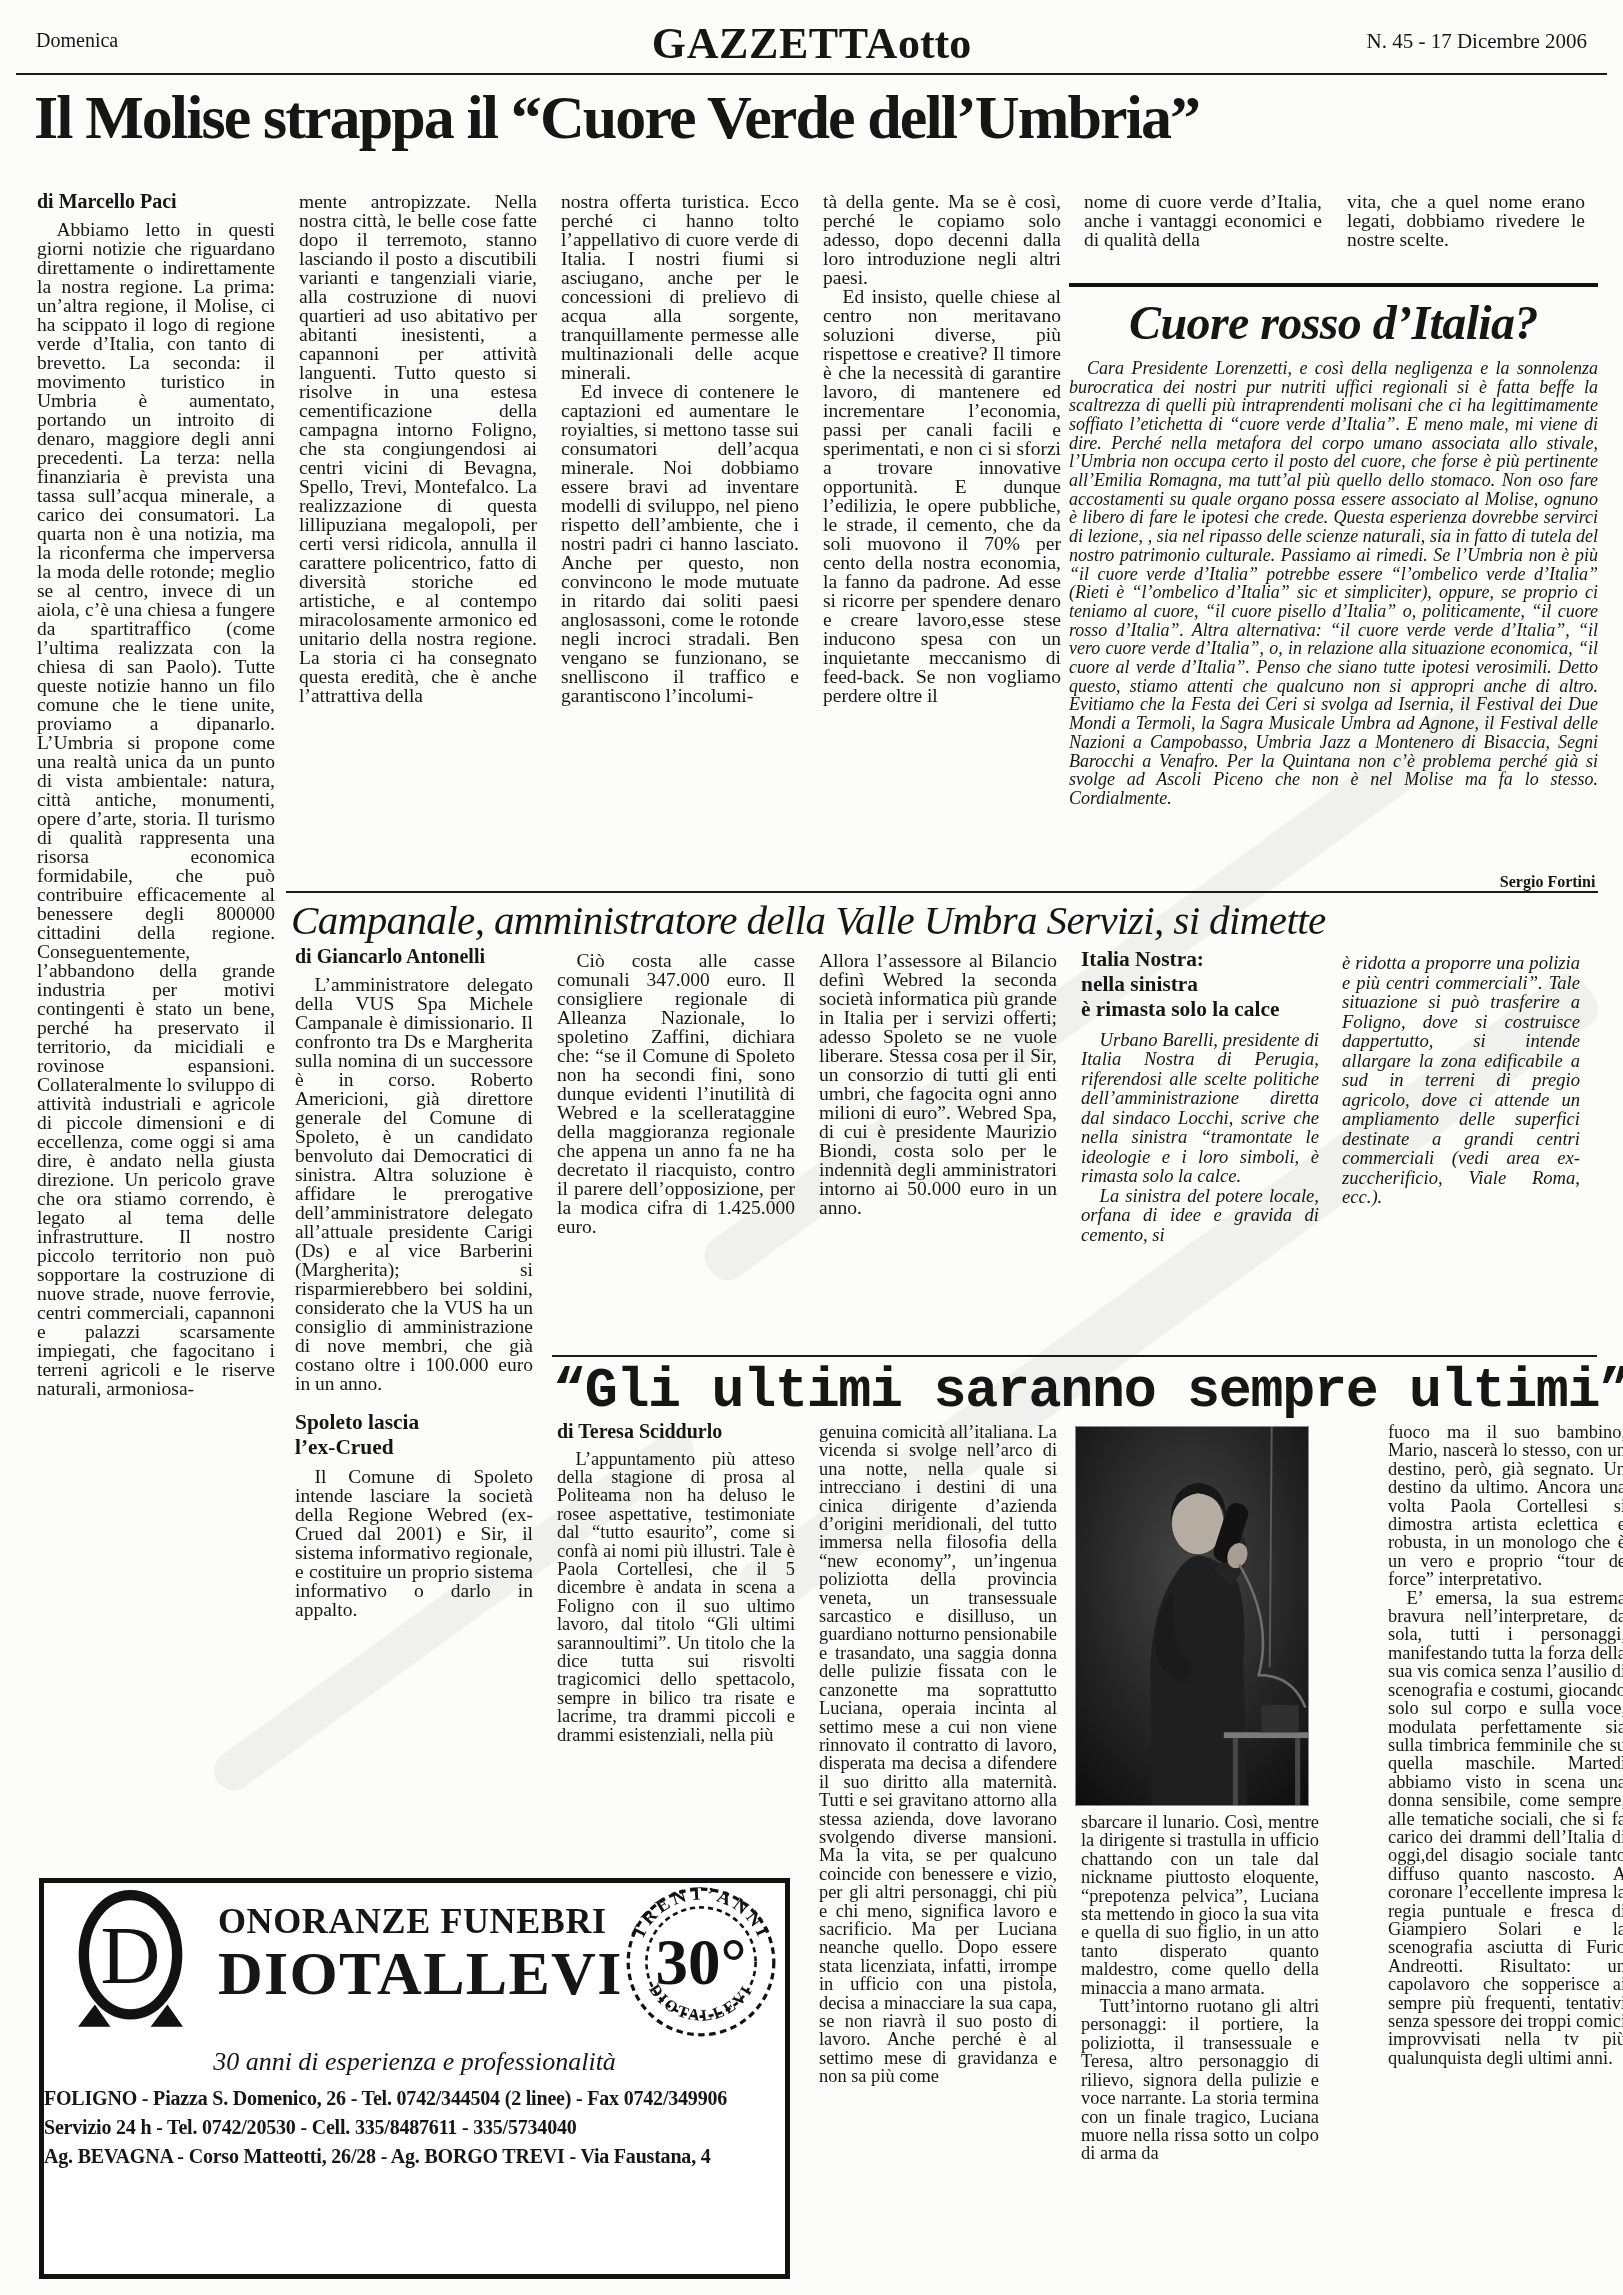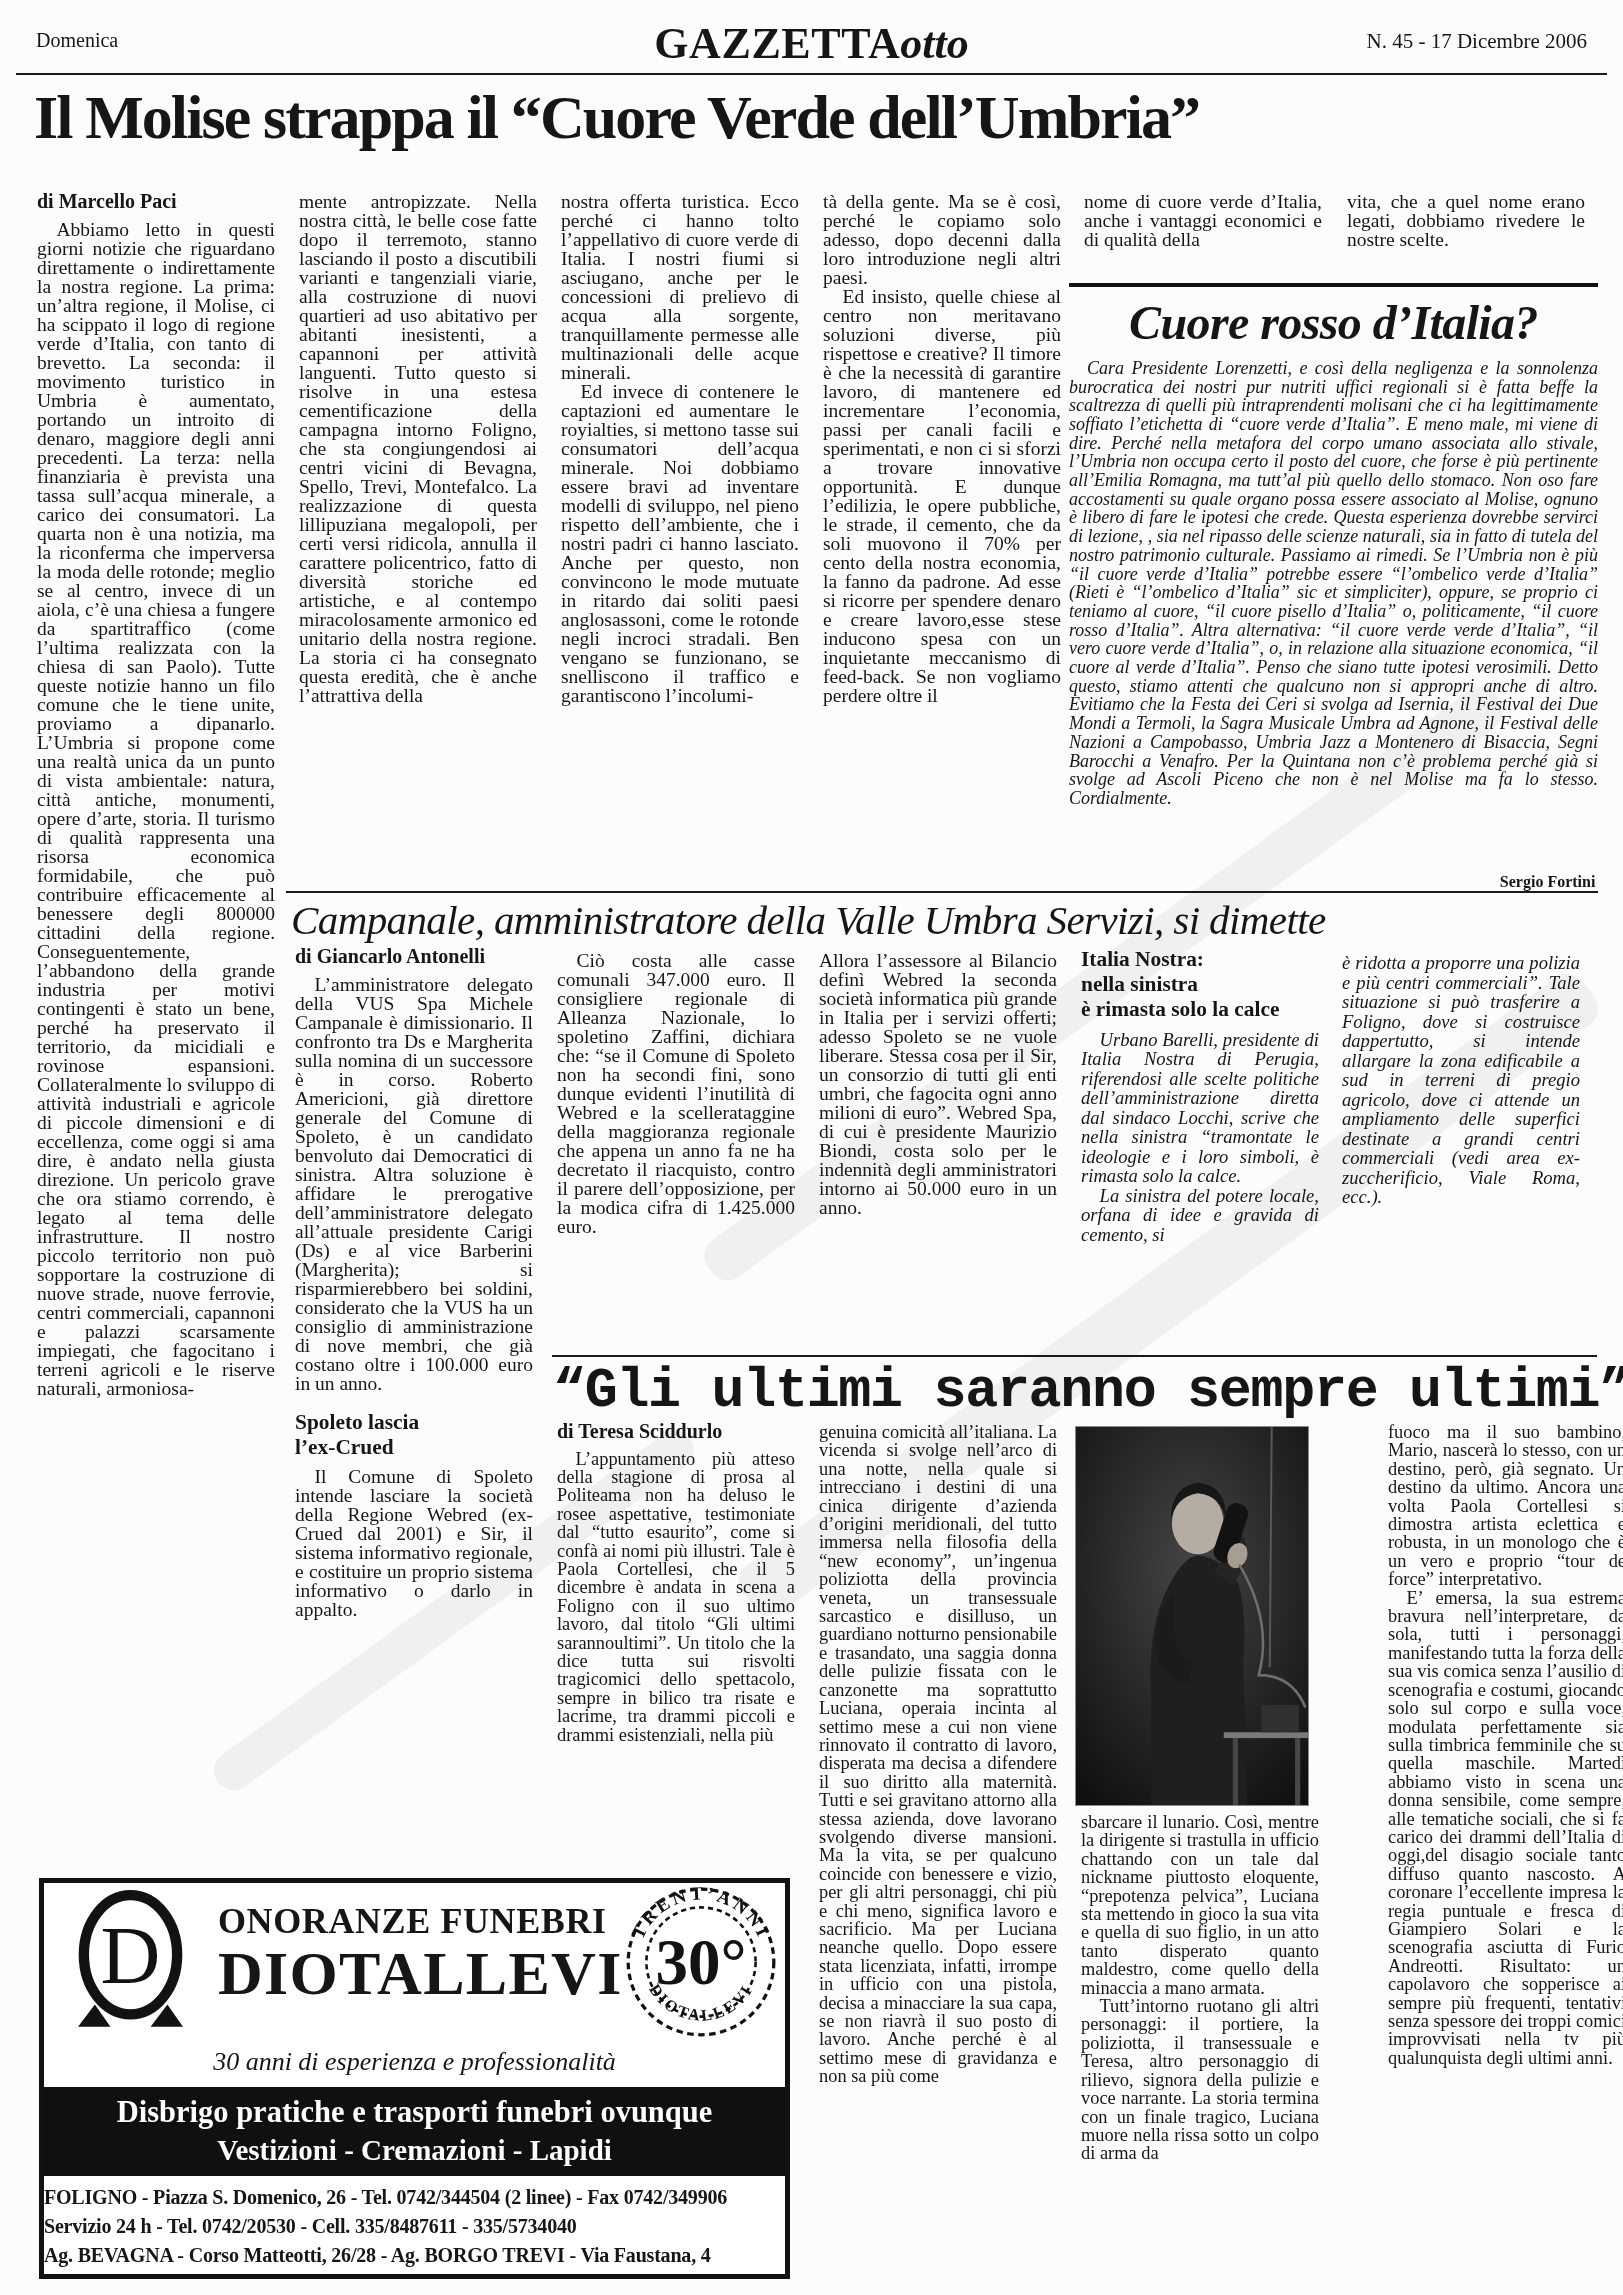--- a/index.html
+++ b/index.html
@@ -8,21 +8,21 @@
     background:#fcfcfa; color:#161616;
     font-family:"Liberation Serif","DejaVu Serif",serif;
   }
   .abs { position:absolute; }
   .streak { position:absolute; background:#dedede; opacity:.38; transform:rotate(-36deg); border-radius:19.5px; }
 
   
   #day { left:36px; top:29px; font-size:20px; }
   #masthead { left:0; top:18px; width:1623px; text-align:center; font-size:44px; }
   #masthead .gaz { font-weight:bold; letter-spacing:0.6px; }
-  #masthead .otto { font-style:italic; font-weight:bold;margin-top:36px; }
+  #masthead .otto { font-weight:bold;margin-top:36px; }
   #issue { right:36px; top:29px; font-size:21px; }
   .hrule { background:#1a1a1a; }
 
   
   #lead-headline { left:34px; top:82px; width:1558px; font-size:62px; font-weight:bold; letter-spacing:-1.9px; white-space:nowrap; }
   .bodycol { position:absolute; width:238px; text-align:justify; overflow:hidden; }
   .coltext { font-size:19.5px; line-height:19px; white-space:pre-line; text-align:justify; }
   .byline { font-weight:bold; font-size:20px; margin-bottom:6.5px; text-align:left; }
   .subhead { font-weight:bold; font-size:21.4px; line-height:25px; white-space:pre-line; margin:17px 0 7.8px 0; text-align:left; }
 
@@ -194,23 +194,19 @@
       <text font-size="29" font-weight="bold" font-family="Liberation Serif, DejaVu Serif, serif" fill="#121212" letter-spacing="5">
         <textPath href="#arcTop" startOffset="50%" text-anchor="middle">TRENT’ANNI</textPath>
       </text>
       <text font-size="25" font-weight="bold" font-family="Liberation Serif, DejaVu Serif, serif" fill="#121212" letter-spacing="4">
         <textPath href="#arcBot" startOffset="50%" text-anchor="middle">DIOTALLEVI</textPath>
       </text>
       <text x="120" y="154" font-size="100" font-weight="bold" text-anchor="middle" font-family="Liberation Serif, DejaVu Serif, serif" fill="#121212">30°</text>
     </svg>
   </div>
   <div id="ad-tagline">30 anni di esperienza e professionalità</div>
-  <div id="ad-band">
-    <div id="ad-band-line1">Disbrigo pratiche e trasporti funebri ovunque</div>
-    <div id="ad-band-line2">Vestizioni - Cremazioni - Lapidi</div>
-  </div>
   <div id="ad-addresses">
     <div>FOLIGNO - Piazza S. Domenico, 26 - Tel. 0742/344504 (2 linee) - Fax 0742/349906</div>
     <div>Servizio 24 h - Tel. 0742/20530 - Cell. 335/8487611 - 335/5734040</div>
     <div>Ag. BEVAGNA - Corso Matteotti, 26/28 - Ag. BORGO TREVI - Via Faustana, 4</div>
   </div>
 </div>
 
 
 </body></html>

